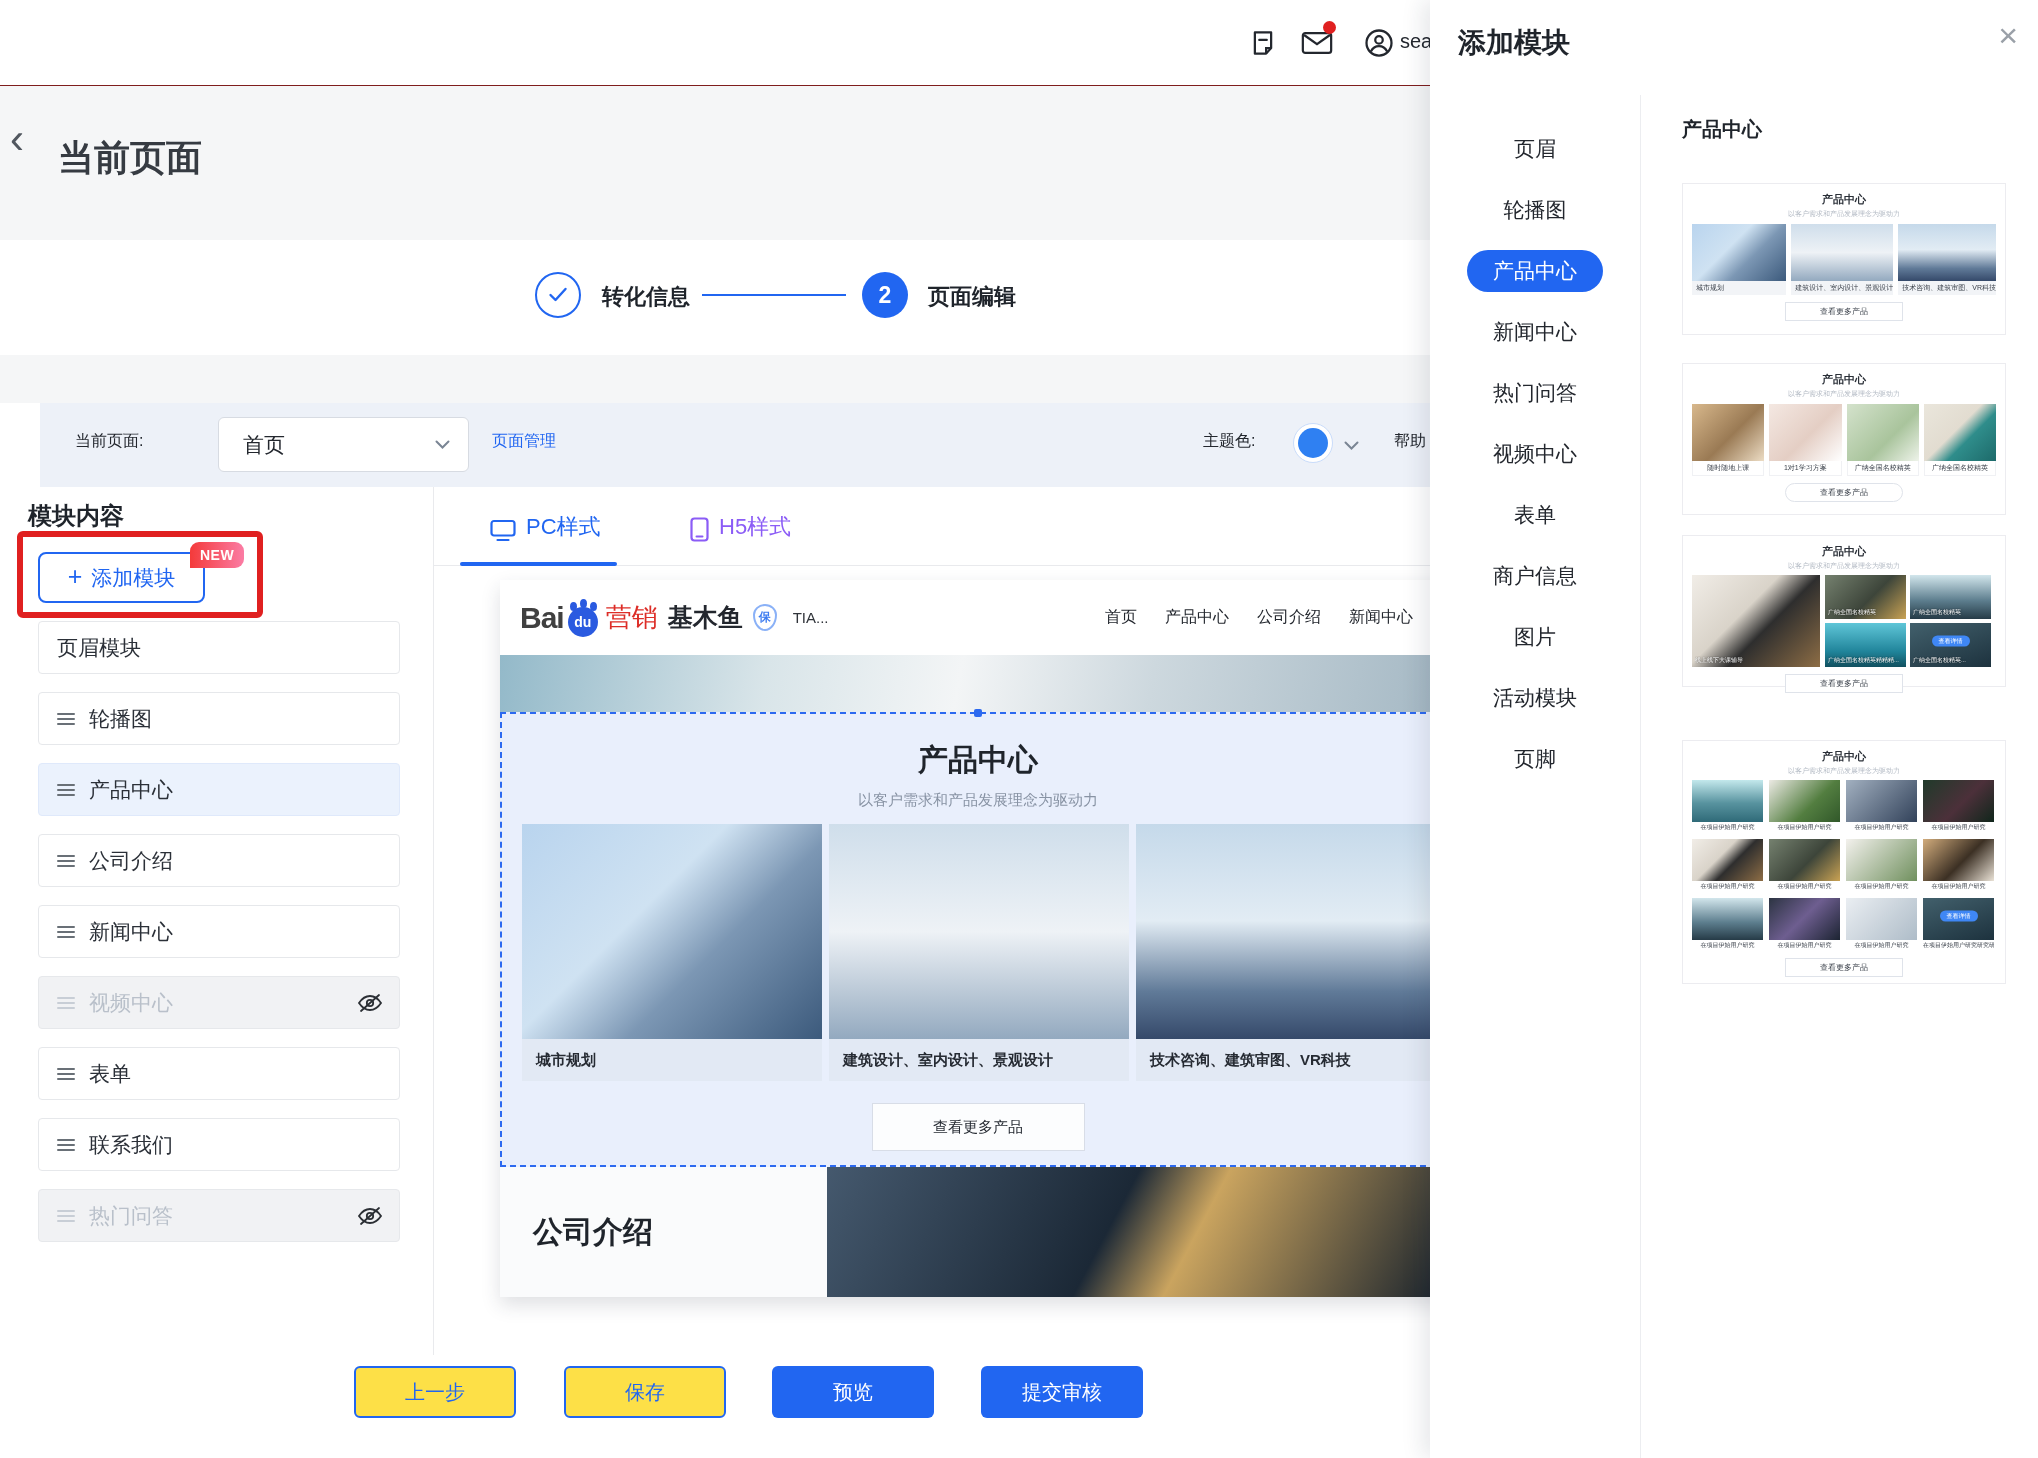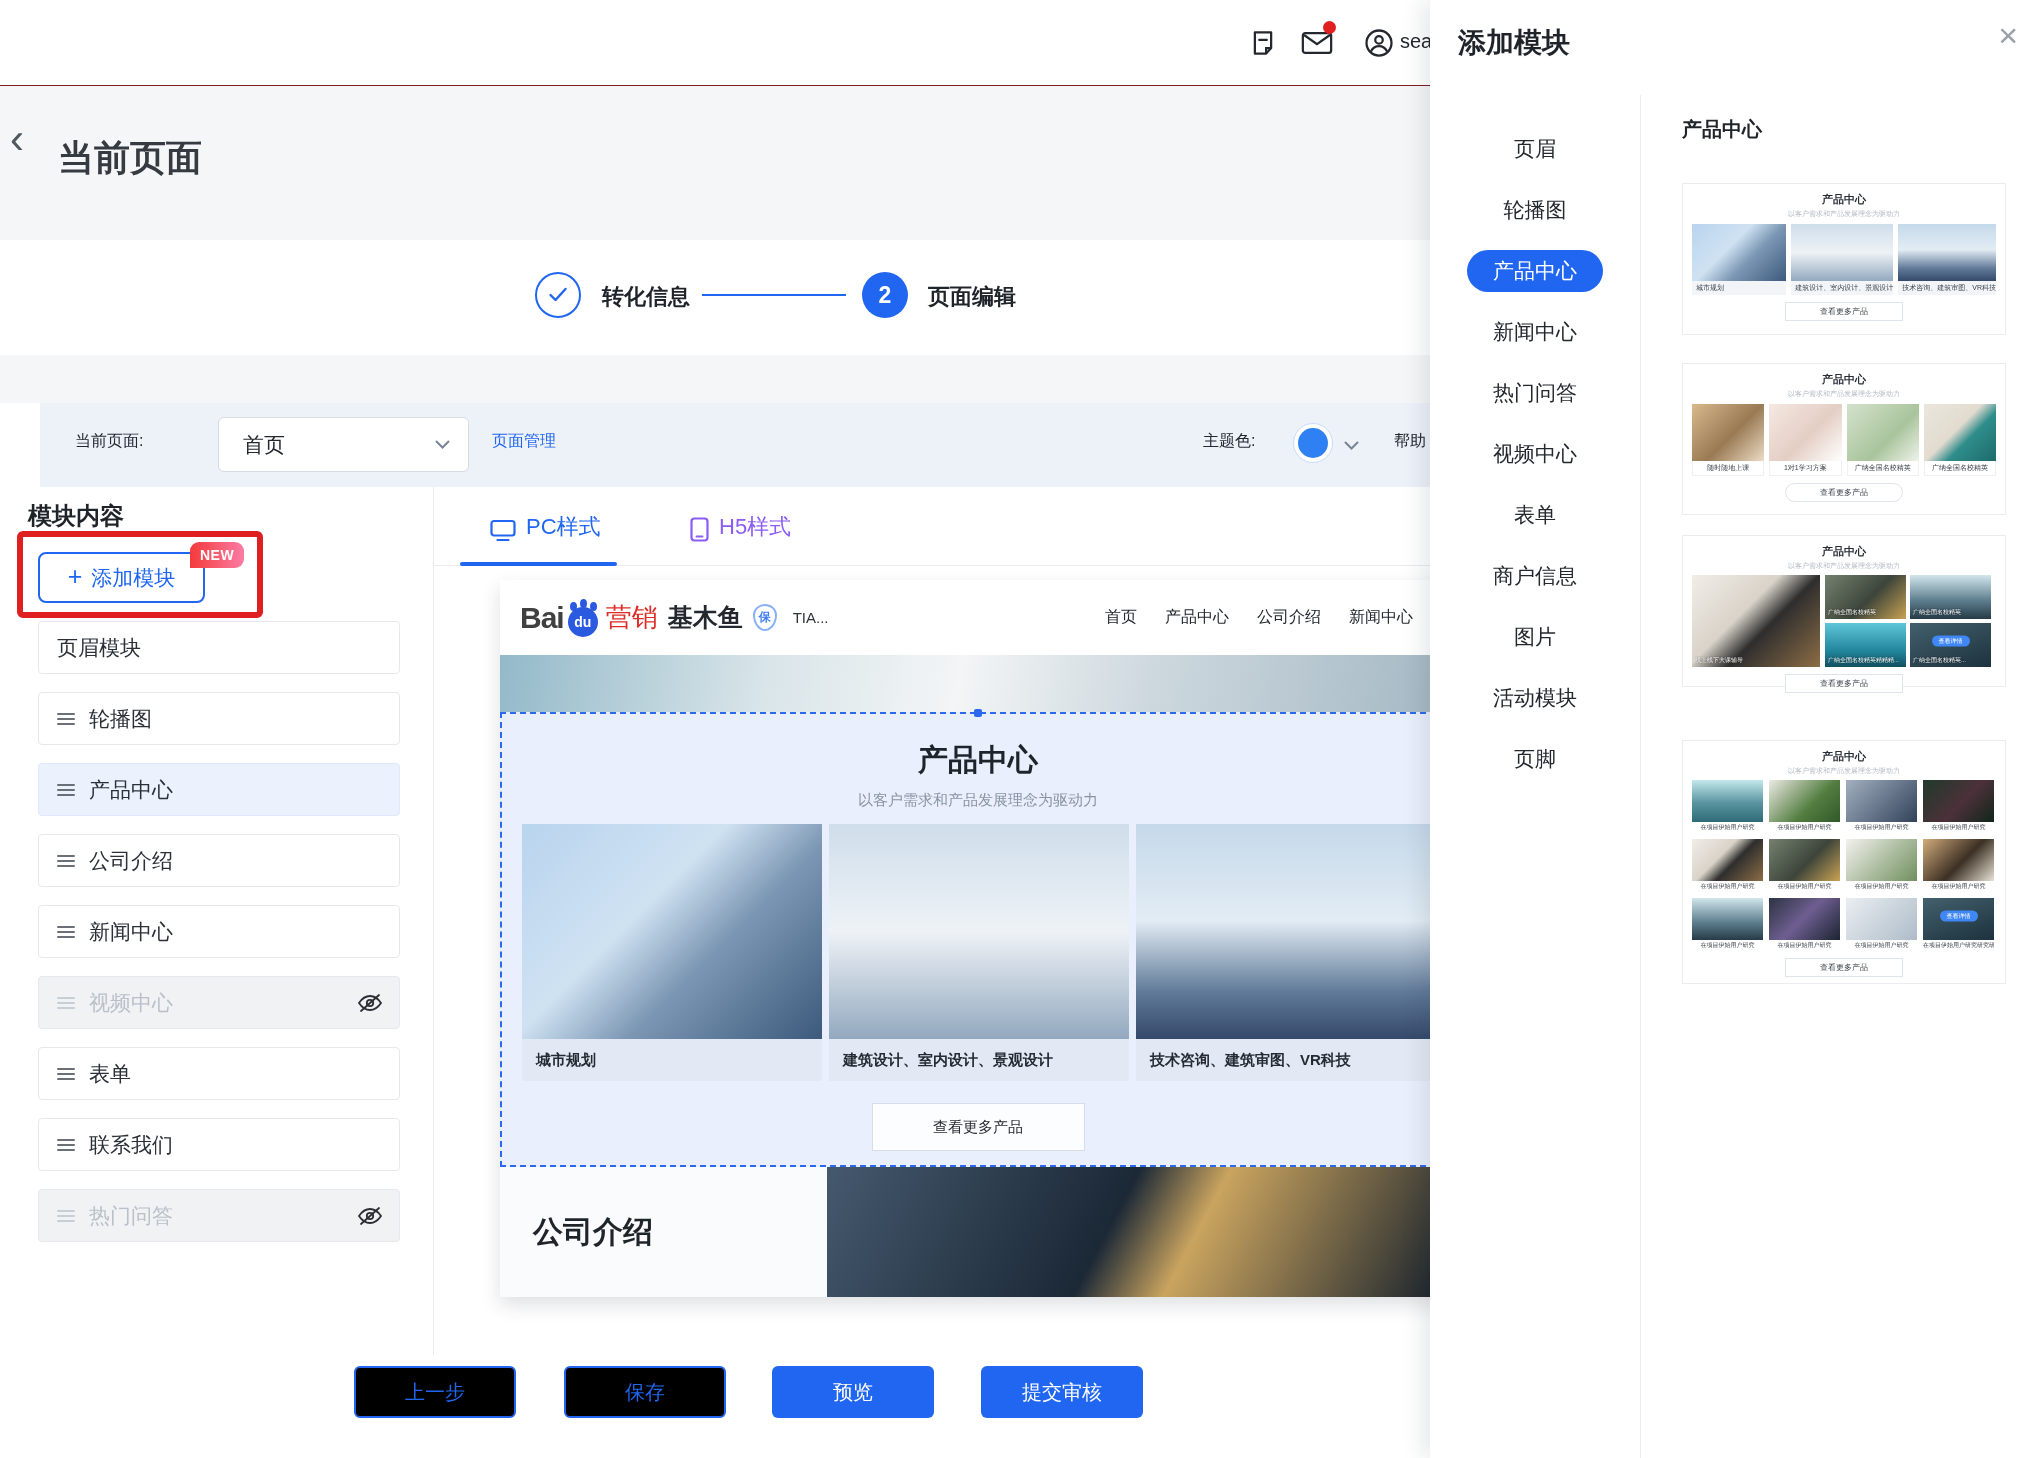--- a/index.html
+++ b/index.html
@@ -98,21 +98,21 @@
   .p-cap{height:42px;line-height:42px;background:#e2e9f4;font-size:15px;font-weight:600;color:#262b33;padding-left:14px;white-space:nowrap;overflow:hidden}
   .ps-more{margin:22px auto 0;width:211px;height:46px;line-height:46px;background:#fcfdfe;border:1px solid #d8dde7;font-size:15px;color:#262b33;cursor:pointer}
   .company{display:flex;height:130px;cursor:pointer}
   .co-left{width:327px;background:#fafbfc;display:flex;align-items:center}
   .co-title{margin-left:33px;font-size:30px;font-weight:700;color:#1f242b}
   .co-img{flex:1}
 
   
   .fbtn{position:absolute;top:1366px;width:162px;height:52px;border-radius:6px;font-size:20px;display:flex;align-items:center;
        justify-content:center;box-sizing:border-box;cursor:pointer}
-  .fb-outline{border:2px solid #2166f1;color:#2166f1;background:#000000}
+  .fb-outline{border:2px solid #2166f1;color:#2166f1;background:#fde047}
   .fb-fill{background:#2166f1;color:#fff}
   .fb1{left:354px}.fb2{left:564px}.fb3{left:772px}.fb4{left:981px}
 
   
   .panel{position:absolute;left:1430px;top:0;width:608px;height:1458px;background:#fff;box-shadow:-8px 0 20px rgba(30,40,60,.10);z-index:10}
   .panel-title{position:absolute;left:28px;top:24px;font-size:28px;font-weight:600;color:#1f242b}
   .panel-close{position:absolute;right:20px;top:18px;font-size:34px;color:#9aa0a8;font-weight:300;cursor:pointer;line-height:1}
   .pmenu-border{position:absolute;left:210px;top:95px;width:1px;height:1363px;background:#ecedf0}
   .pmenu{position:absolute;left:0;top:128px;width:210px;display:flex;flex-direction:column;gap:19px;align-items:center}
   .pm-item{height:42px;line-height:42px;font-size:21px;color:#23272e;padding:0 26px;border-radius:22px;cursor:pointer;white-space:nowrap}

